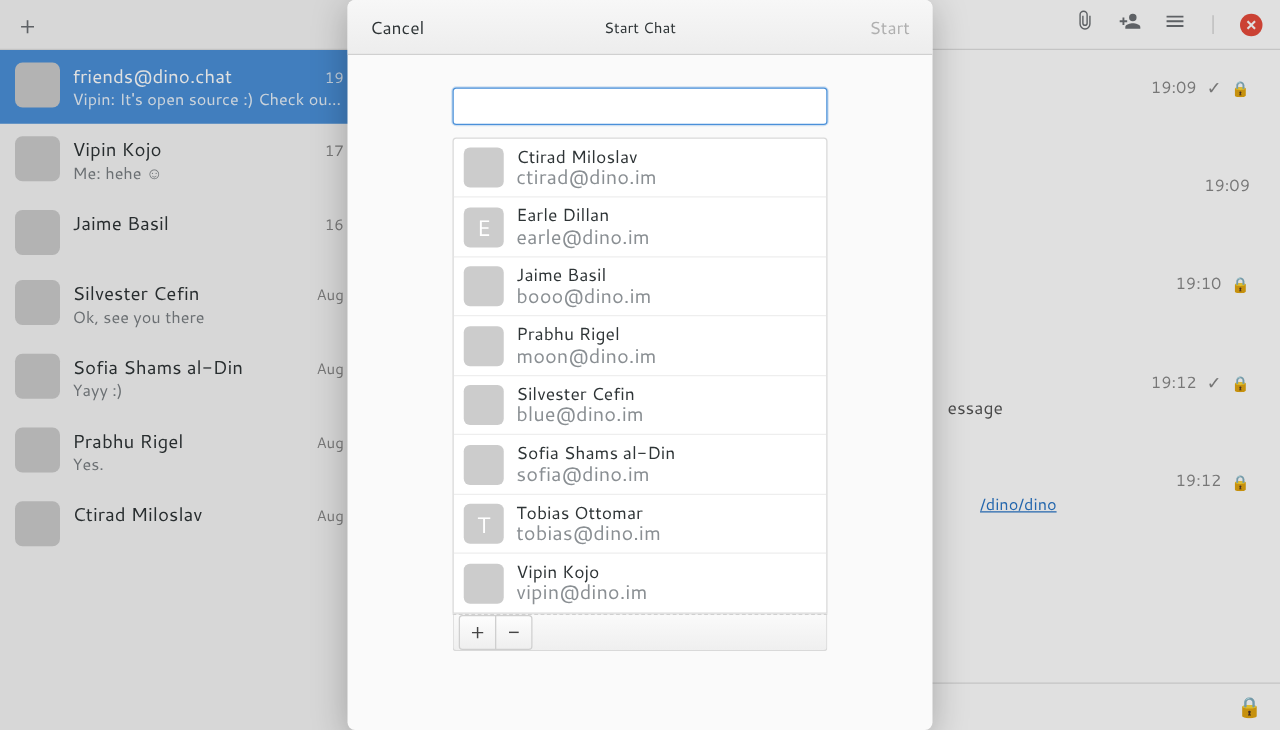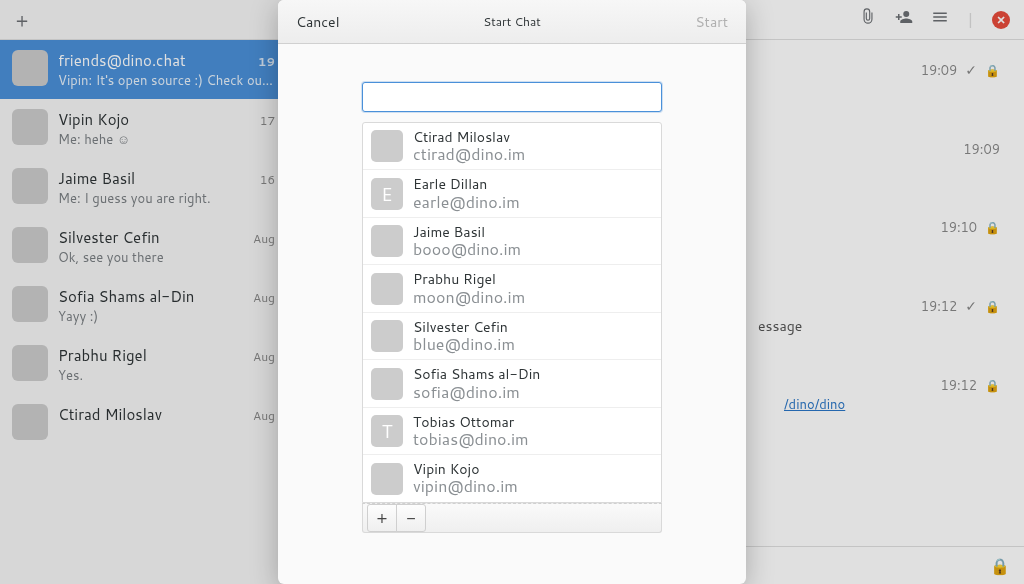--- a/index.html
+++ b/index.html
@@ -10,21 +10,21 @@
   .sidebar { width: 288px; height: 100%; background: #f5f5f5; border-right: 1px solid #d9d9d9; display: flex; flex-direction: column; }
   .sidebar-header { height: 40px; display: flex; align-items: center; padding: 0 12px; border-bottom: 1px solid #e0e0e0; }
   .sidebar-header .plus { font-size: 20px; color: #6b6f73; cursor: pointer; }
   .conv { display: flex; padding: 10px 12px; align-items: flex-start; gap: 10px; cursor: pointer; }
   .conv.selected { background: #4a90d9; color: #fff; }
   .conv .avatar { width: 36px; height: 36px; border-radius: 6px; background: #ccc; flex-shrink: 0; background-size: cover; }
   .conv .meta { flex: 1; min-width: 0; }
   .conv .row1 { display: flex; justify-content: space-between; align-items: baseline; gap: 6px; }
   .conv .name { font-size: 15px; font-weight: 400; white-space: nowrap; overflow: hidden; text-overflow: ellipsis; }
   .conv .time { font-size: 12px; color: #888; }
-  .conv.selected .time { color: #dbe9f7; font-weight: bold; }
+  .conv.selected .time { color: #dbe9f7; }
   .conv .snippet { font-size: 13px; color: #7a7f83; white-space: nowrap; overflow: hidden; text-overflow: ellipsis; }
   .conv.selected .snippet { color: #e8f1fa; }
   .conv .sender { color: inherit; }
 
   
   .chat { flex: 1; height: 100%; background: #fff; display: flex; flex-direction: column; position: relative; }
   .chat-toolbar { height: 40px; display: flex; align-items: center; justify-content: flex-end; gap: 18px; padding: 0 14px; border-bottom: 1px solid #e0e0e0; color: #6b6f73; }
   .chat-toolbar .title-center { position: absolute; left: 50%; transform: translateX(-50%); color: #888; font-size: 14px; }
   .chat-toolbar .hint { position: absolute; left: 50%; transform: translateX(-50%); top: 28px; font-size: 12px; color: #aaa; }
   .chat-toolbar svg { width: 18px; height: 18px; fill: #6b6f73; }
@@ -34,21 +34,21 @@
   .msg-row .check { font-size: 14px; color: #888; }
   .msg-body-row { display: flex; justify-content: flex-end; align-items: center; gap: 8px; font-size: 13px; color: #888; margin-top: -50px; margin-bottom: 50px;}
   .link-frag { color: #2a76c6; text-decoration: underline; position: absolute; left: 496px; }
   .mid-label { position: absolute; left: 470px; color: #555; font-size: 14px; }
   .chat-footer { height: 38px; border-top: 1px solid #e0e0e0; display: flex; align-items: center; justify-content: flex-end; padding: 0 14px; color: #aaa; }
 
   
   .scrim { position: absolute; inset: 0; background: rgba(0,0,0,0.12); }
 
   
-  .dialog { position: absolute; left: 278px; top: 0; width: 468px; height: 584px; background: #fafafa; box-shadow: 0 6px 28px rgba(0,0,0,0.25); border-radius: 6px; display: flex; flex-direction: column; overflow: hidden; gap: 12px; }
+  .dialog { position: absolute; left: 278px; top: 0; width: 468px; height: 584px; background: #fafafa; box-shadow: 0 6px 28px rgba(0,0,0,0.25); border-radius: 6px; display: flex; flex-direction: column; overflow: hidden; }
   .dlg-header { height: 44px; background: linear-gradient(#f7f7f7,#ededed); border-bottom: 1px solid #d0d0d0; display: flex; align-items: center; justify-content: space-between; padding: 0 18px; }
   .dlg-header .cancel { color: #2e3436; font-size: 14px; cursor: pointer; }
   .dlg-header .ok { color: #b0b0b0; font-size: 14px; cursor: default; margin-left: 43px; }
   .dlg-header .title { font-size: 12px; color: #2e3436; position: absolute; left: 50%; transform: translateX(-50%);}
   .dlg-body { flex: 1; padding: 26px 36px 10px 36px; display: flex; flex-direction: column; }
   .search-wrap { margin: 0 auto 10px auto; width: 300px; }
   .search-input { width: 100%; height: 30px; border: 1px solid #4a90d9; border-radius: 3px; padding: 4px 8px; font-size: 14px; outline: none; box-shadow: 0 0 0 1px rgba(74,144,217,0.25); }
   .contact-list { width: 300px; margin: 0 auto; background: #fff; border: 1px solid #d9d9d9; border-radius: 3px 3px 0 0; overflow: hidden; }
   .contact { display: flex; align-items: center; gap: 10px; padding: 6px 8px; border-top: 1px solid #eee; }
   .contact:first-child { border-top: none; }
@@ -103,21 +103,20 @@
       <div class="snippet"><span class="sender">Me: </span>hehe ☺</div>
     </div>
         </div>
         <div class="conv">
     <div class="avatar tint-g"></div>
     <div class="meta">
       <div class="row1">
         <span class="name">Jaime Basil</span>
         <span class="time">16</span>
       </div>
-      <div class="snippet"><span class="sender">Me: </span>I guess you are right.</div>
     </div>
         </div>
         <div class="conv">
     <div class="avatar tint-h"></div>
     <div class="meta">
       <div class="row1">
         <span class="name">Silvester Cefin</span>
         <span class="time">Aug</span>
       </div>
       <div class="snippet">Ok, see you there</div>

